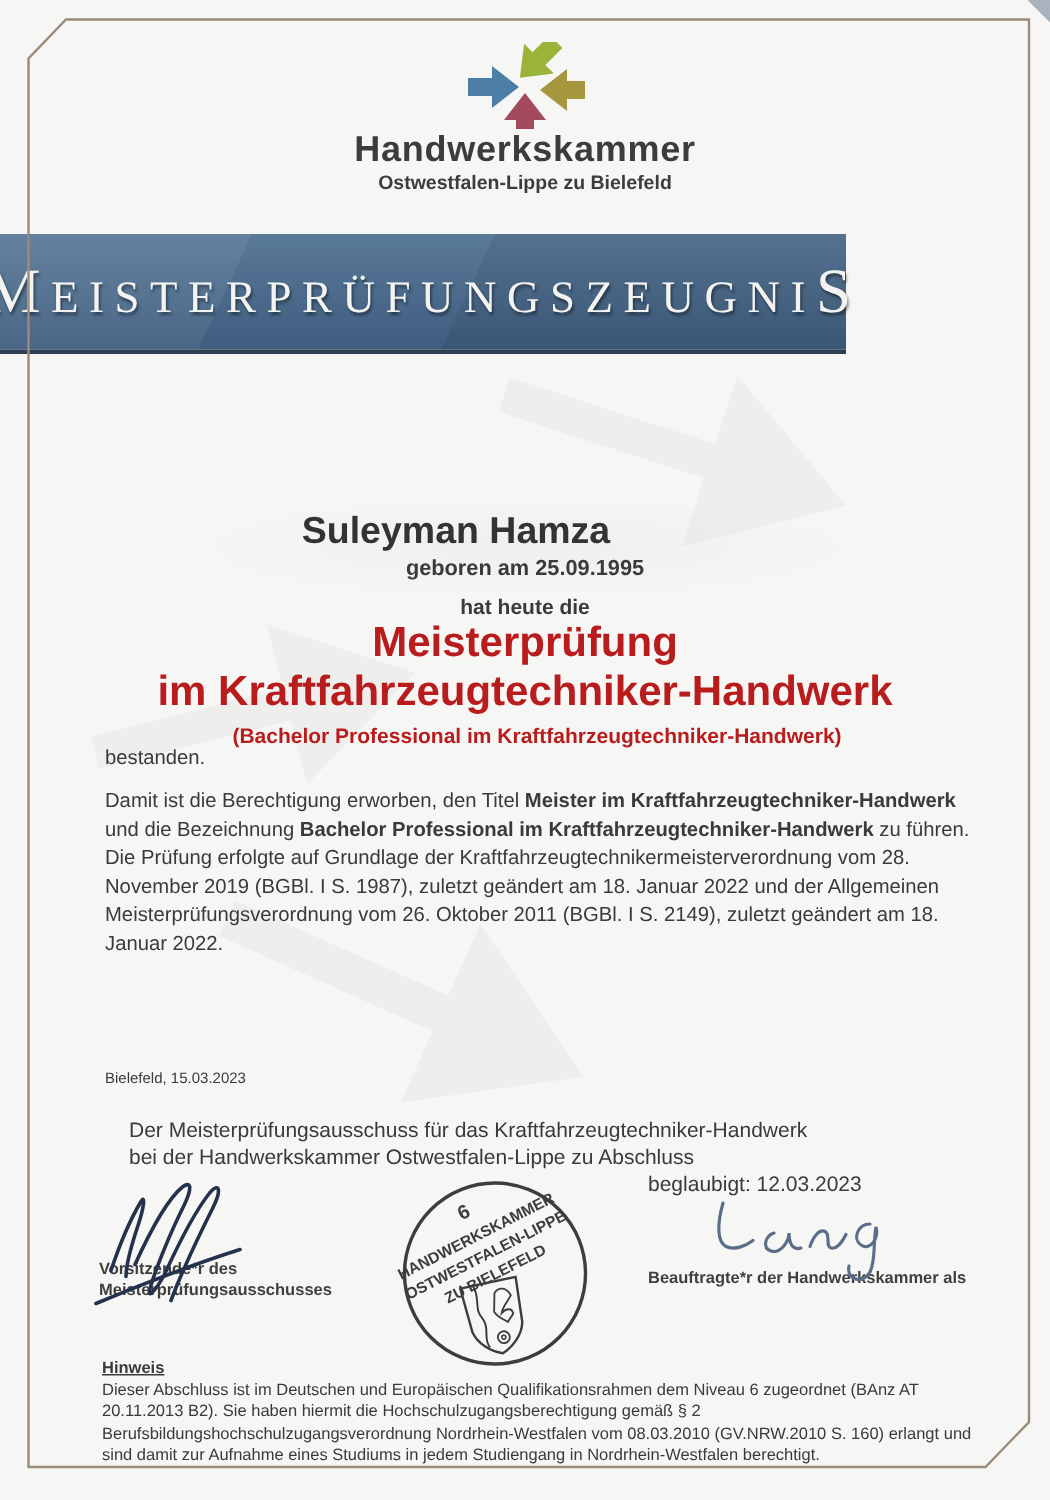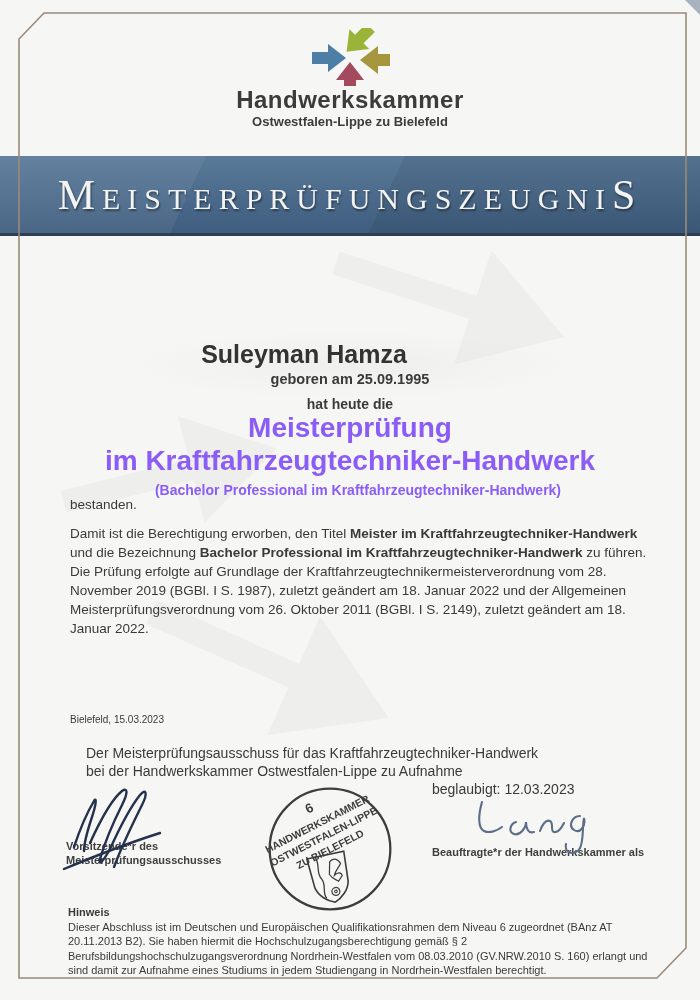--- a/index.html
+++ b/index.html
@@ -10,51 +10,51 @@
   }
   .abs{position:absolute;}
   
   .smudge{position:absolute;pointer-events:none;}
   .wm{position:absolute;background:rgba(125,130,140,0.06);pointer-events:none;}
   
   .org-name{left:0;width:700px;top:86px;text-align:center;font-size:24px;font-weight:700;color:#3c3c3c;letter-spacing:0.5px;}
   .org-sub{left:0;width:700px;top:114px;text-align:center;font-size:13px;font-weight:600;color:#3c3c3c;}
   
   .banner{
-    left:0;top:156px;width:700px;height:77px;
+    left:0;top:156px;width:564px;height:77px;
     background:
       linear-gradient(115deg, rgba(255,255,255,0.06) 0 28%, rgba(255,255,255,0) 28% 55%, rgba(0,0,0,0.07) 55% 100%),
       linear-gradient(180deg,#5a7a99 0%,#4b6a8b 55%,#3f5d7f 100%);
     border-bottom:3px solid #2e3f51;
     display:flex;align-items:center;justify-content:center;
   }
   .banner-title{
     font-family:"Liberation Serif",serif;color:#f3f4f2;letter-spacing:7px;
     text-shadow:1px 2px 2px rgba(0,0,0,0.45);white-space:nowrap;
   }
   .banner-big{font-size:42px;}
   .banner-small{font-size:30px;}
   
   .r-name{left:0;width:608px;top:340px;text-align:center;font-size:25px;font-weight:700;color:#333;}
   .r-birth{left:0;width:700px;top:371px;text-align:center;font-size:14.5px;font-weight:600;}
   .r-intro{left:0;width:700px;top:396px;text-align:center;font-size:14px;font-weight:600;}
-  .r-title{left:0;width:700px;top:412px;text-align:center;font-weight:700;color:#8b5cf6;}
+  .r-title{left:0;width:700px;top:412px;text-align:center;font-weight:700;color:#b91c1c;}
   .r-title .l1{font-size:28px;line-height:32px;}
   .r-title .l2{font-size:28px;line-height:33px;}
   .r-title .l3{font-size:14px;line-height:26px;margin-left:16px;}
   .passed{left:70px;top:497px;font-size:13.5px;}
   .bodytext{left:70px;top:524px;width:582px;font-size:13.5px;line-height:19px;text-align:left;}
   .place-date{left:70px;top:714px;font-size:10px;}
   .committee{left:70px;top:744px;font-size:14px;line-height:18px;margin-left:16px;}
   .certified{left:432px;top:781px;font-size:14px;}
   .role{font-size:11px;line-height:13.5px;font-weight:600;color:#3f3f3f;}
   .role-left{left:66px;top:840px;}
   .role-right{left:432px;top:845px;line-height:14px;}
   .footer{left:68px;top:905px;width:594px;font-size:11px;line-height:14.5px;z-index:3;}
-  .footer b{display:block;font-size:11px;}
+  .footer b{display:block;font-size:11px;text-decoration:underline;}
   svg text{font-family:"Liberation Sans",sans-serif;}
 </style>
 </head>
 <body>
 
 <div class="page">
 
   <div class="wm" style="left:330px;top:240px;width:240px;height:120px;transform:rotate(18deg);clip-path:polygon(0 40%,60% 40%,60% 0,100% 50%,60% 100%,60% 60%,0 60%);"></div>
   <div class="wm" style="left:60px;top:420px;width:220px;height:110px;transform:rotate(-14deg);clip-path:polygon(0 40%,60% 40%,60% 0,100% 50%,60% 100%,60% 60%,0 60%);"></div>
   <div class="wm" style="left:140px;top:600px;width:260px;height:130px;transform:rotate(24deg);clip-path:polygon(0 40%,60% 40%,60% 0,100% 50%,60% 100%,60% 60%,0 60%);"></div>
@@ -95,21 +95,21 @@
     <div class="l2">im Kraftfahrzeugtechniker-Handwerk</div>
     <div class="l3">(Bachelor Professional im Kraftfahrzeugtechniker-Handwerk)</div>
   </div>
   <div class="abs passed">bestanden.</div>
 
   <div class="abs bodytext"><span>Damit ist die Berechtigung erworben, den Titel </span><span style="font-weight: 700;">Meister im Kraftfahrzeugtechniker-Handwerk</span><span> und die Bezeichnung </span><span style="font-weight: 700;">Bachelor Professional im Kraftfahrzeugtechniker-Handwerk</span><span> zu führen. Die Prüfung erfolgte auf Grundlage der Kraftfahrzeugtechnikermeisterverordnung vom 28. November 2019 (BGBl. I S. 1987), zuletzt geändert am 18. Januar 2022 und der Allgemeinen Meisterprüfungsverordnung vom 26. Oktober 2011 (BGBl. I S. 2149), zuletzt geändert am 18. Januar 2022.</span></div>
 
   <div class="abs place-date">Bielefeld, 15.03.2023</div>
   <div class="abs committee">
     <div>Der Meisterprüfungsausschuss für das Kraftfahrzeugtechniker-Handwerk</div>
-    <div>bei der Handwerkskammer Ostwestfalen-Lippe zu Aufnahme</div>
+    <div>bei der Handwerkskammer Ostwestfalen-Lippe zu Abschluss</div>
   </div>
   <div class="abs certified">beglaubigt: 12.03.2023</div>
 
   <svg class="abs" style="left:60px;top:783px;z-index:2;" width="140" height="92" viewBox="0 0 140 92">
     <g fill="none" stroke="#25324d" stroke-width="2.4" stroke-linecap="round">
       <path d="M14,64 C20,46 28,28 34,18 C37,13 36,22 32,34 C28,46 24,60 24,68"></path>
       <path d="M30,60 C40,38 52,16 62,8 C68,4 68,10 62,22 C54,38 44,62 40,76 C38,83 43,79 50,66 C60,44 72,22 80,12 C86,5 88,10 82,22 C72,42 60,68 54,84"></path>
       <path d="M4,86 C28,76 62,62 100,50"></path>
     </g>
   </svg>

